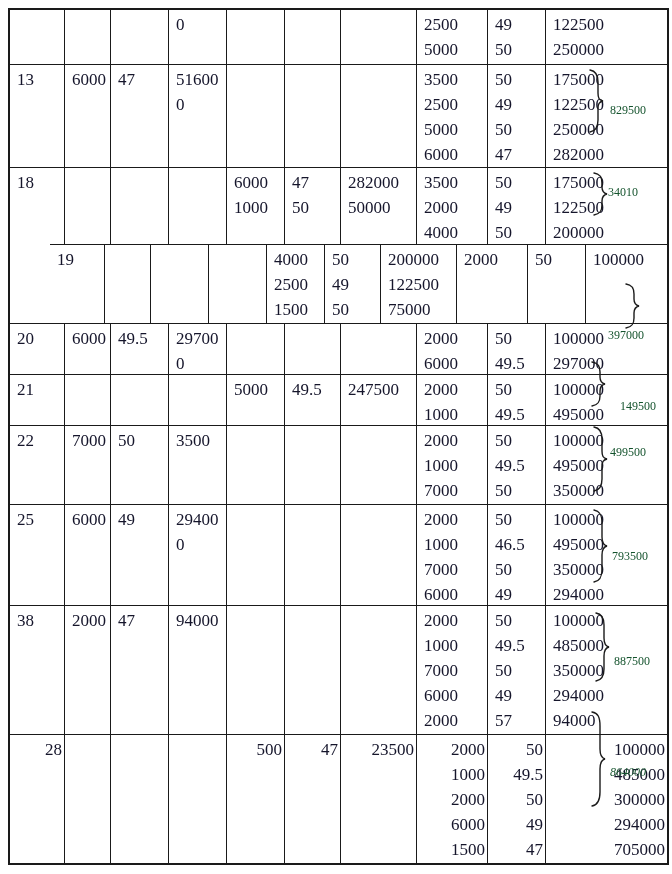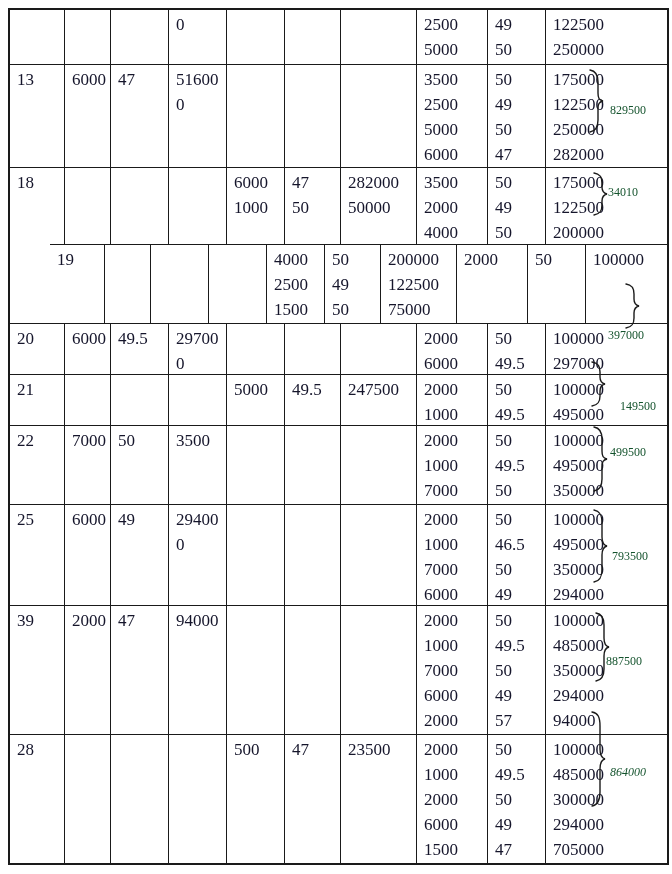--- a/index.html
+++ b/index.html
@@ -13,21 +13,21 @@
     color:#15152b;
     font-size:17px;
   }
   .row{display:grid;grid-template-columns:54px 46px 58px 58px 58px 56px 76px 71px 58px 122px;}
   .row + .row{border-top:1.5px solid #1a1a1a;}
   .cell{box-sizing:border-box;padding:2px 2px 0 7px;position:relative;overflow:visible;}
   .cell + .cell{border-left:1.5px solid #1a1a1a;}
   .ln{height:25px;line-height:25px;white-space:nowrap;}
   .r0{height:54px;} .r1{height:102px;} .r2{height:76px;} .r3{height:78px;margin-left:40px;}
   .r4{height:50px;} .r5{height:50px;} .r6{height:78px;} .r7{height:100px;}
-  .r8{height:128px;} .r9{height:128px;}
+  .r8{height:128px;} .r9{height:128px;text-align:right;}
   .brace{position:absolute;z-index:5;pointer-events:none;}
   .brace path{fill:none;stroke:#1a1a1a;stroke-width:1.4;stroke-linecap:round;}
   .total{
     position:absolute;z-index:6;
     font-size:12px;line-height:14px;white-space:nowrap;color:#14532d;
   }
 </style>
 </head>
 <body>
 
@@ -313,21 +313,21 @@
       <div class="ln">294000</div>
       <svg class="brace" style="left:46px;top:4px;" width="17" height="74" viewBox="0 0 17 74">
         <path d="M2,1 C8,2 10,6 10,14 L10,28 C10,33 11,36 15,37 C11,38 10,41 10,46 L10,60 C10,68 8,72 2,73"></path>
       </svg>
       <div class="total" style="left:66px;top:44px;text-align:center;">793500</div>
     </div>
   </div>
 
   <div class="row r8">
     <div class="cell">
-      <div class="ln">39</div>
+      <div class="ln">38</div>
     </div>
     <div class="cell">
       <div class="ln">2000</div>
     </div>
     <div class="cell">
       <div class="ln">47</div>
     </div>
     <div class="cell">
       <div class="ln">94000</div>
     </div>
@@ -350,21 +350,21 @@
     </div>
     <div class="cell">
       <div class="ln">100000</div>
       <div class="ln">485000</div>
       <div class="ln">350000</div>
       <div class="ln">294000</div>
       <div class="ln">94000</div>
       <svg class="brace" style="left:48px;top:6px;" width="17" height="70" viewBox="0 0 17 70">
         <path d="M2,1 C8,2 10,6 10,13 L10,26 C10,31 11,34 15,35 C11,36 10,39 10,44 L10,57 C10,64 8,68 2,69"></path>
       </svg>
-      <div class="total" style="left:60px;top:48px;">887500</div>
+      <div class="total" style="left:68px;top:48px;">887500</div>
     </div>
   </div>
 
   <div class="row r9">
     <div class="cell">
       <div class="ln">28</div>
     </div>
     <div class="cell"></div>
     <div class="cell"></div>
     <div class="cell"></div>

